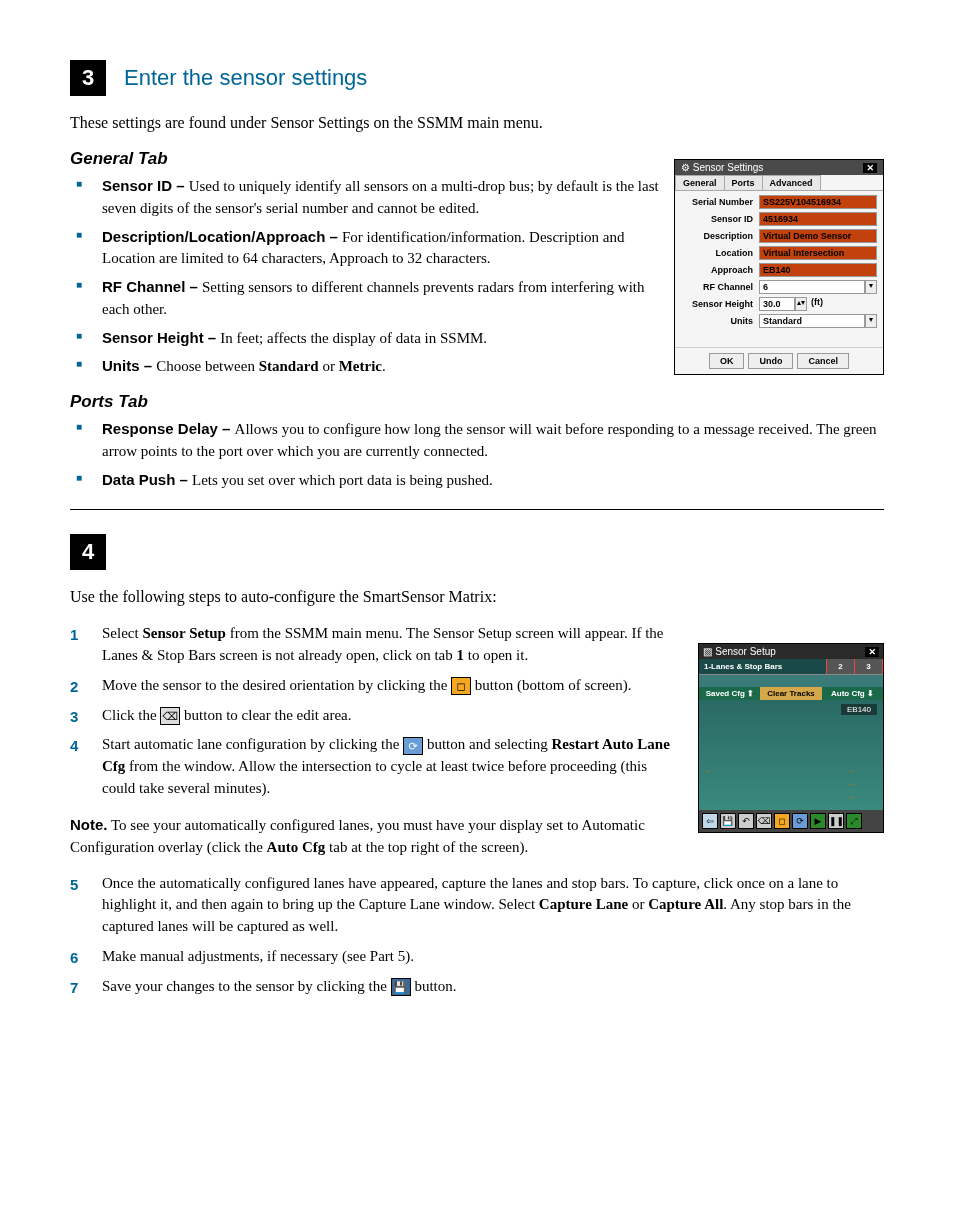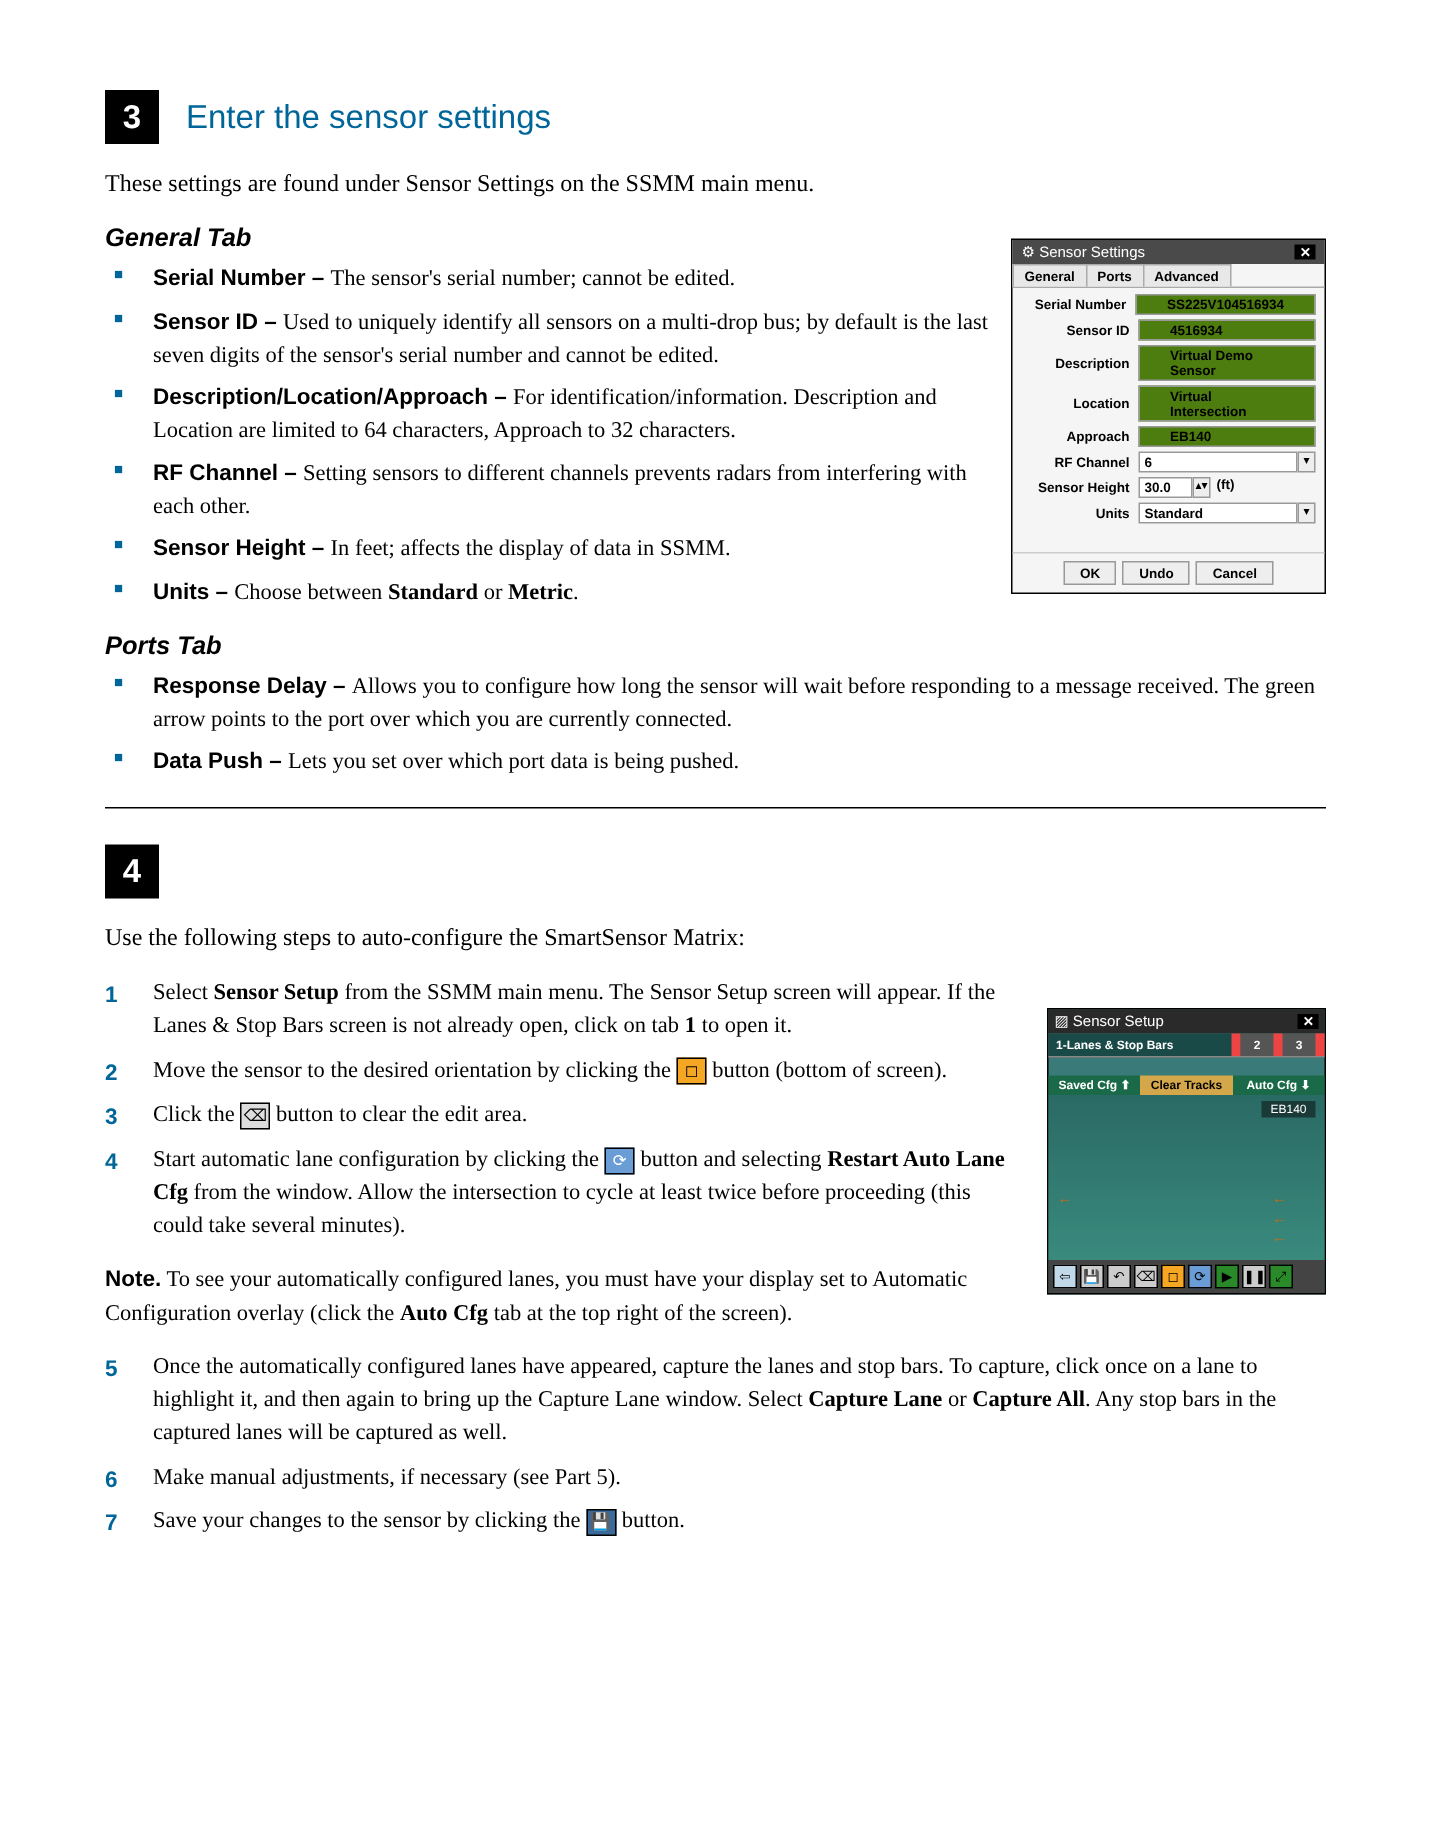--- a/index.html
+++ b/index.html
@@ -46,21 +46,21 @@
     .dlg-title {
       background: #4a4a4a; color:#fff; padding: 2px 6px; display:flex; justify-content:space-between; align-items:center;
     }
     .gear { font-size:10px; }
     .dlg-x { background:#000; color:#fff; padding:0 3px; font-weight:bold; font-size:9px; }
     .dlg-tabs { display:flex; border-bottom:1px solid #aaa; }
     .dlg-tab { padding:2px 7px; font-weight:bold; border:1px solid #aaa; border-bottom:none; background:#e8e8e8; margin-right:-1px; font-size:9px; }
     .dlg-body { padding: 4px 6px; }
     .dlg-row { display:flex; align-items:center; margin-bottom:3px; }
     .dlg-lbl { width:78px; text-align:right; padding-right:6px; font-weight:bold; font-size:9px; }
-    .dlg-val { flex:1; border:1px solid #999; padding:1px 20px; background:#4d7c0f; font-weight:bold; font-size:9px; }
+    .dlg-val { flex:1; border:1px solid #999; padding:1px 3px; background:#c2410c; font-weight:bold; font-size:9px; }
     .dlg-dd { flex:1; display:flex; }
     .dlg-dd-v { flex:1; border:1px solid #999; padding:1px 3px; background:#fff; font-weight:bold; font-size:9px; }
     .dlg-dd-b { width:12px; border:1px solid #999; background:#eee; text-align:center; font-size:8px; }
     .dlg-btns { display:flex; justify-content:center; gap:4px; padding:5px; border-top:1px solid #ccc; margin-top:12px; }
     .dlg-btn { border:1px solid #999; background:#eee; padding:2px 10px; font-weight:bold; font-size:9px; }
     hr.sec-div { border:none; border-top:1px solid #000; margin: 18px 0 24px; }
     .olist { list-style:none; padding-left:0; margin-bottom:14px; }
     .olist li { position:relative; padding-left:32px; margin-bottom:8px; font-size:15px; line-height:1.45; }
     .ol-num { position:absolute; left:0; top:1px; font-family:Arial,sans-serif; font-weight:bold; color:#006699; font-size:15px; }
     .inline-icon {
@@ -69,21 +69,21 @@
     }
     .icon-orange { background:#f5a623; }
     .icon-blue { background:#6a9dd6; color:#fff; }
     .icon-save { background:#3a6a9a; color:#fff; }
     .right-fig2 {
       position:absolute; right:0; top:0; width:186px; border:1px solid #000;
       background:#3a7a78; font-family:Arial,sans-serif; font-size:10px;
     }
     .fig2-title { background:#2a2a2a; color:#fff; padding:2px 4px; display:flex; justify-content:space-between; align-items:center; }
     .fig2-tabs { display:flex; border-bottom:1px solid #888; background:#555; }
-    .fig2-tab { padding:3px 5px; font-weight:bold; color:#fff; font-size:8px; border-right:6px solid #ef4444; }
+    .fig2-tab { padding:3px 5px; font-weight:bold; color:#fff; font-size:8px; border-right:1px solid #ef4444; }
     .fig2-tab.active { background:#1a4a48; }
     .fig2-sub { display:flex; }
     .fig2-sub-b { flex:1; padding:2px 3px; text-align:center; font-size:8px; font-weight:bold;margin-top:12px; }
     .fig2-radar { height:110px; background:linear-gradient(#2a6a64, #3a8a7e); position:relative; }
     .fig2-bot { background:#444; padding:3px; display:flex; gap:2px; }
     .fig2-ic { width:16px; height:16px; background:#ccc; border:1px solid #000; font-size:9px; text-align:center; line-height:14px; }
     .note { font-size:15px; line-height:1.5; margin-bottom:14px; width:600px; }
     .full-ol { list-style:none; padding-left:0; }
     .full-ol li { position:relative; padding-left:32px; margin-bottom:8px; font-size:15px; line-height:1.45; }
     .arrow-left { position:absolute; color:#d46b08; font-size:10px; }
@@ -95,21 +95,20 @@
   <div class="step-num">3</div>
   <div class="section-title">Enter the sensor settings</div>
 </div>
 
 <p class="intro">These settings are found under Sensor Settings on the SSMM main menu.</p>
 
 <div class="content-wrap">
   <div class="left-content">
     <div class="sub-title">General Tab</div>
     <ul class="bullets">
-      <li><span class="bold-sans">Serial Number – </span><span>The sensor's serial number; cannot be edited.</span></li>
       <li><span class="bold-sans">Sensor ID – </span><span>Used to uniquely identify all sensors on a multi-drop bus; by default is the last seven digits of the sensor's serial number and cannot be edited.</span></li>
       <li><span class="bold-sans">Description/Location/Approach – </span><span>For identification/information. Description and Location are limited to 64 characters, Approach to 32 characters.</span></li>
       <li><span class="bold-sans">RF Channel – </span><span>Setting sensors to different channels prevents radars from interfering with each other.</span></li>
       <li><span class="bold-sans">Sensor Height – </span><span>In feet; affects the display of data in SSMM.</span></li>
       <li><span class="bold-sans">Units – </span><span>Choose between </span><b>Standard</b><span> or </span><b>Metric</b><span>.</span></li>
     </ul>
   </div>
 
   <div class="right-fig">
     <div class="dlg-title">

